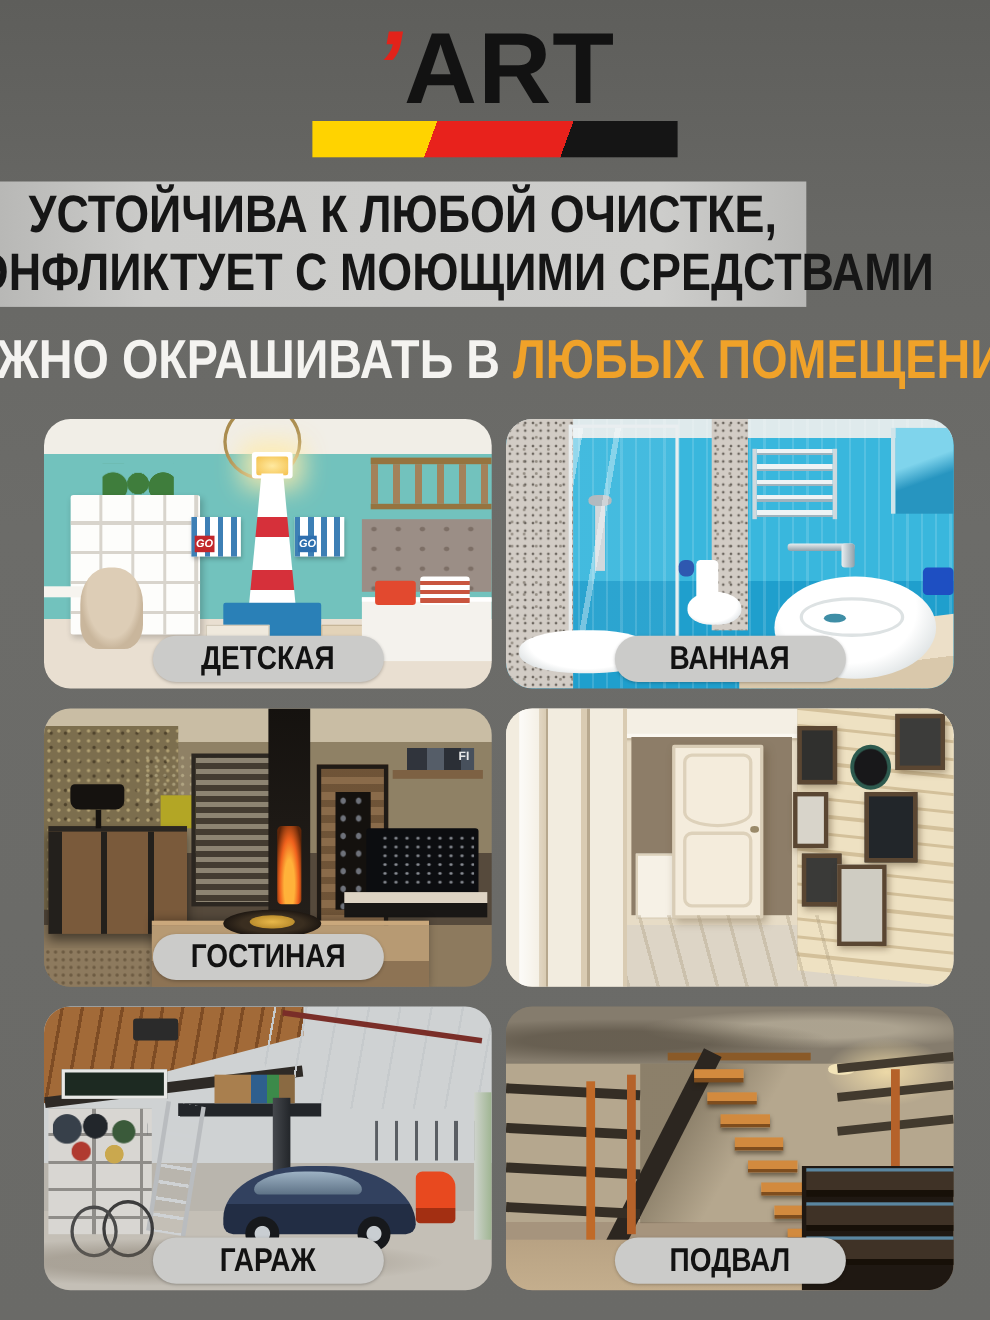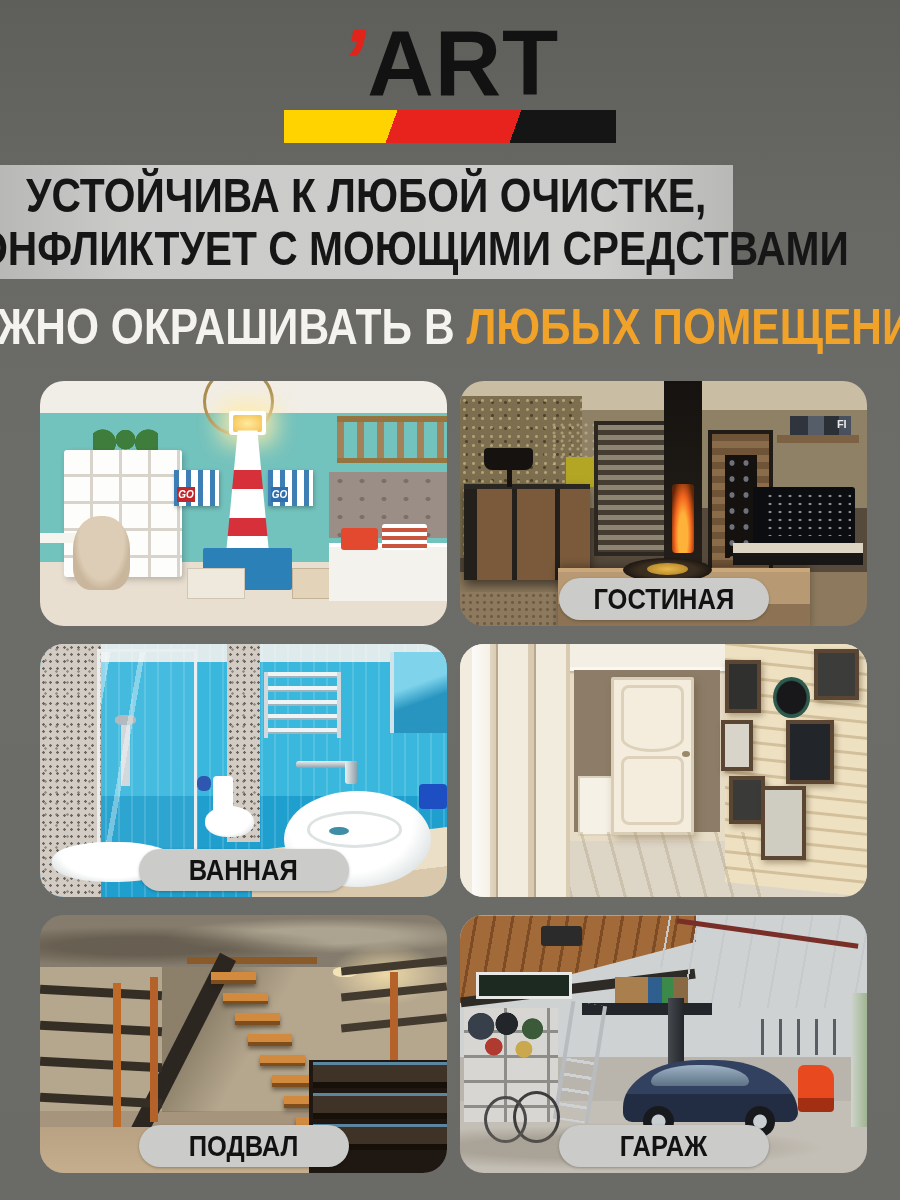--- a/index.html
+++ b/index.html
@@ -277,20 +277,48 @@
     <div class="k-lh-glow"></div>
     <div class="k-lh-body"></div>
     <div class="k-base"></div>
     <div class="k-bench"></div>
     <div class="k-bench2"></div>
     <div class="k-rail"></div>
     <div class="k-headboard"></div>
     <div class="k-bed"></div>
     <div class="k-pil1"></div>
     <div class="k-pil2"></div>
+    <div class="pill">
+        <span>ДЕТСКАЯ</span>
+      </div>
+  </div>
+
+  <div class="card ph-bath">
+    <div class="b-streaks"></div>
+    <div class="b-mosaicL"></div>
+    <div class="b-mosaicM"></div>
+    <div class="b-shower"></div>
+    <div class="b-showerhead"></div>
+    <div class="b-glass"></div>
+    <div class="b-tray"></div>
+    <div class="b-rail"></div>
+    <div class="b-paper"></div>
+    <div class="b-toilet-tank"></div>
+    <div class="b-toilet"></div>
+    <div class="b-mirror"></div>
+    <div class="b-counter"></div>
+    <div class="b-faucet"></div>
+    <div class="b-faucet2"></div>
+    <div class="b-blue"></div>
+    <div class="b-sink"></div>
+    <div class="b-sinkrim"></div>
+    <div class="b-drain"></div>
+    <div class="pill">
+        <span>ВАННАЯ</span>
+      </div>
   </div>
 
   <div class="card ph-living">
     <div class="g-wallL"></div>
     <div class="g-branches"></div>
     <div class="g-vase"></div>
     <div class="g-side"></div>
     <div class="g-lamp-st"></div>
     <div class="g-lamp-sh"></div>
     <div class="g-win"></div>
@@ -306,64 +334,67 @@
     <div class="g-bench"></div>
     <div class="g-carpet"></div>
     <div class="g-table"></div>
     <div class="g-nest"></div>
     <div class="g-nestin"></div>
     <div class="pill">
         <span>ГОСТИНАЯ</span>
       </div>
   </div>
 
-  <div class="card ph-bath">
-    <div class="b-streaks"></div>
-    <div class="b-mosaicL"></div>
-    <div class="b-mosaicM"></div>
-    <div class="b-shower"></div>
-    <div class="b-showerhead"></div>
-    <div class="b-glass"></div>
-    <div class="b-tray"></div>
-    <div class="b-rail"></div>
-    <div class="b-paper"></div>
-    <div class="b-toilet-tank"></div>
-    <div class="b-toilet"></div>
-    <div class="b-mirror"></div>
-    <div class="b-counter"></div>
-    <div class="b-faucet"></div>
-    <div class="b-faucet2"></div>
-    <div class="b-blue"></div>
-    <div class="b-sink"></div>
-    <div class="b-sinkrim"></div>
-    <div class="b-drain"></div>
-    <div class="pill">
-        <span>ВАННАЯ</span>
-      </div>
-  </div>
-
   <div class="card ph-hall">
     <div class="h-molding"></div>
     <div class="h-wallback"></div>
     <div class="h-mirror"></div>
     <div class="h-mirror-sh"></div>
     <div class="h-cabinet"></div>
     <div class="h-door"></div>
     <div class="h-dp1"></div>
     <div class="h-dp2"></div>
     <div class="h-knob"></div>
     <div class="h-brick"></div>
     <div class="h-fr f1"></div>
     <div class="h-fr f2"></div>
     <div class="h-fr f3"></div>
     <div class="h-fr f4"></div>
     <div class="h-fr f5"></div>
     <div class="h-fr f6"></div>
     <div class="h-round"></div>
     <div class="h-floor"></div>
+  </div>
+
+  <div class="card ph-garage">
+    <div class="a-woodceil"></div>
+    <div class="a-beam"></div>
+    <div class="a-ceilR"></div>
+    <div class="a-track"></div>
+    <div class="a-opener"></div>
+    <div class="a-window"></div>
+    <div class="a-mezz"></div>
+    <div class="a-boxes"></div>
+    <div class="a-shelf"></div>
+    <div class="a-clutter"></div>
+    <div class="a-ladder"></div>
+    <div class="a-wheel1"></div>
+    <div class="a-wheel2"></div>
+    <div class="a-pillar"></div>
+    <div class="a-dooredge"></div>
+    <div class="a-tools"></div>
+    <div class="a-floor"></div>
+    <div class="a-car"></div>
+    <div class="a-carwin"></div>
+    <div class="a-wh1"></div>
+    <div class="a-wh2"></div>
+    <div class="a-red"></div>
+    <div class="pill">
+        <span>ГАРАЖ</span>
+      </div>
   </div>
 
   <div class="card ph-base">
     <div class="p-ceil"></div>
     <div class="p-glow"></div>
     <div class="p-lamp"></div>
     <div class="p-wallshadow"></div>
     <div class="p-header"></div>
     <div class="p-stringer"></div>
     <div class="p-tread p-t1"></div>
@@ -387,41 +418,13 @@
     <div class="p-floor"></div>
     <div class="p-drawers"></div>
     <div class="p-dr p-dr1"></div>
     <div class="p-dr p-dr2"></div>
     <div class="p-dr p-dr3"></div>
     <div class="pill">
         <span>ПОДВАЛ</span>
       </div>
   </div>
 
-  <div class="card ph-garage">
-    <div class="a-woodceil"></div>
-    <div class="a-beam"></div>
-    <div class="a-ceilR"></div>
-    <div class="a-track"></div>
-    <div class="a-opener"></div>
-    <div class="a-window"></div>
-    <div class="a-mezz"></div>
-    <div class="a-boxes"></div>
-    <div class="a-shelf"></div>
-    <div class="a-clutter"></div>
-    <div class="a-ladder"></div>
-    <div class="a-wheel1"></div>
-    <div class="a-wheel2"></div>
-    <div class="a-pillar"></div>
-    <div class="a-dooredge"></div>
-    <div class="a-tools"></div>
-    <div class="a-floor"></div>
-    <div class="a-car"></div>
-    <div class="a-carwin"></div>
-    <div class="a-wh1"></div>
-    <div class="a-wh2"></div>
-    <div class="a-red"></div>
-    <div class="pill">
-        <span>ГАРАЖ</span>
-      </div>
-  </div>
-
 </div>
 
 </body></html>

